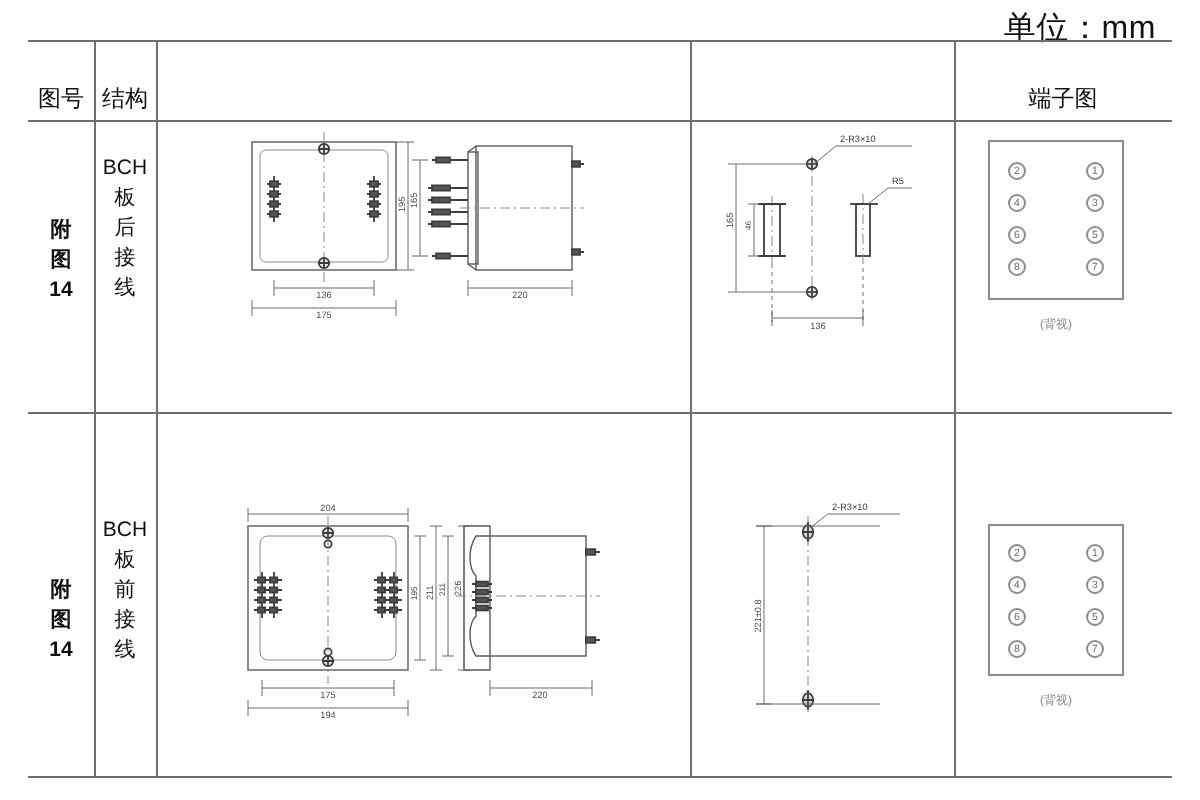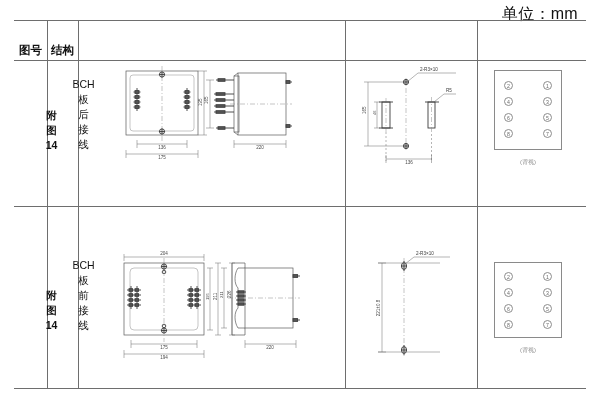--- a/index.html
+++ b/index.html
@@ -51,32 +51,30 @@
 
   
   .hdr {
     position: absolute;
     top: 20px;
     height: 20px;
     line-height: 20px;
     text-align: center;
     font-size: 11.5px;
     color: #111;
-    font-weight: bold;
   }
   .hdr.spread { letter-spacing: 4px; }
 
   
   .lbl-col {
     position: absolute;
     text-align: center;
     font-size: 10.5px;
     line-height: 15px;
     color: #111;
-    margin-left: 21px;
   }
   .lbl-col.bold { font-weight: bold; }
   .lbl-col div { white-space: nowrap; }
 
   
   svg { display: block; overflow: visible; }
   .ln   { stroke:#5a5a5a; stroke-width:.7; fill:none; }
   .ln2  { stroke:#3d3d3d; stroke-width:.9; fill:none; }
   .thin { stroke:#8a8a8a; stroke-width:.5; fill:none; }
   .dash { stroke:#8a8a8a; stroke-width:.5; fill:none;
@@ -133,20 +131,21 @@
     <div class="hline" style="top:186px;"></div>
     <div class="hline" style="top:368px;"></div>
 
     <div class="vline" style="left:33px;"></div>
     <div class="vline" style="left:64px;"></div>
     <div class="vline" style="left:331px;"></div>
     <div class="vline" style="left:463px;"></div>
 
     <div class="hdr" style="left:0px;   width:33px;">图号</div>
     <div class="hdr" style="left:33px;  width:31px;">结构</div>
+    <div class="hdr" style="left:463px; width:109px;">端子图</div>
 
     <div class="lbl-col bold" style="left:0px; top:88px; width:33px;">
       <div>附</div>
       <div>图</div>
       <div>14</div>
     </div>
 
     <div class="lbl-col" style="left:33px; top:57px; width:31px;">
       <div>BCH</div>
       <div>板</div>

